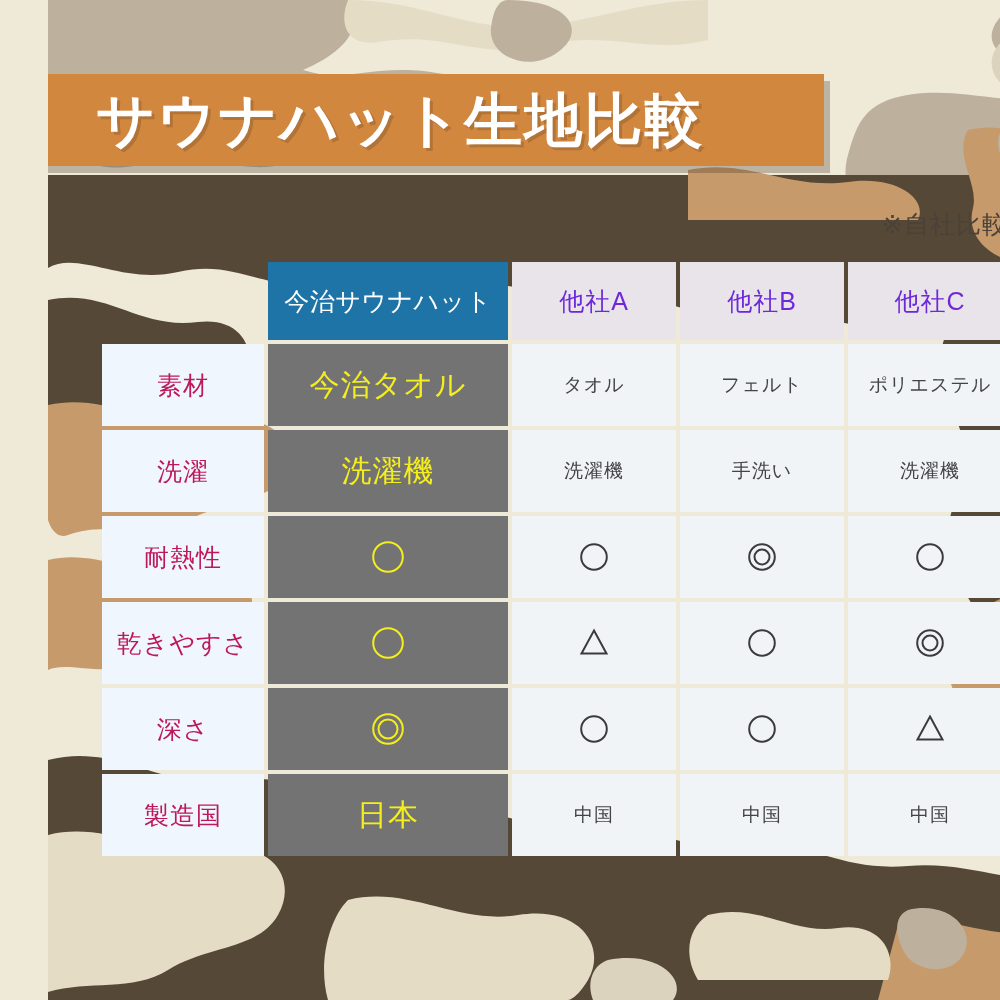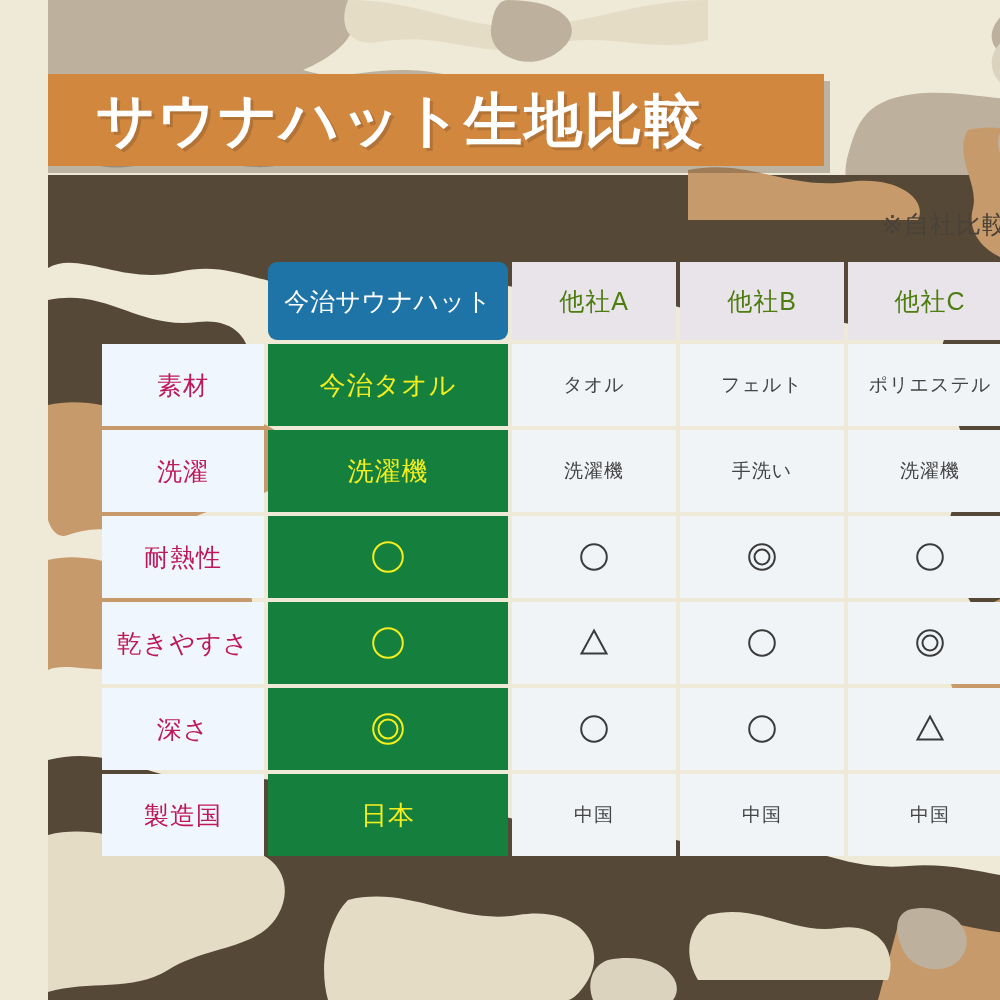--- a/index.html
+++ b/index.html
@@ -87,42 +87,41 @@
   .hd-blank {
     background: transparent;
   }
   .hd-main {
     background: #1E74A6;
     color: #FFFFFF;
     font-size: 25px;
     font-weight: bold;
     height: 78px;
     letter-spacing: 0.5px;
-    border-radius: 9px;
   }
   .hd-other {
     background: #E8E4EA;
-    color: #4d7c0f;
+    color: #6d28d9;
     font-size: 25px;
     height: 78px;
     letter-spacing: 1px;
   }
 
   
   .cell-label {
     background: #EFF6FD;
     color: #be185d;
     font-size: 25px;
     height: 82px;
     letter-spacing: 1px;
   }
   .cell-main {
-    background: #15803d;
+    background: #737373;
     color: #F4EE1E;
-    font-size: 26px;
+    font-size: 30px;
     font-weight: bold;
     height: 82px;
     letter-spacing: 1px;
   }
   .cell-other {
     background: #F1F4F7;
     color: #444444;
     font-size: 19px;
     height: 82px;
     letter-spacing: 1px;

